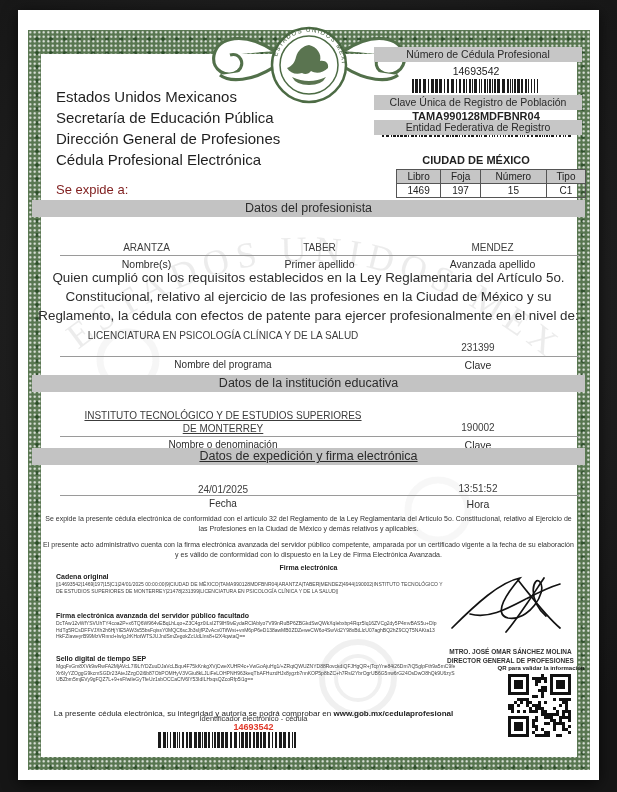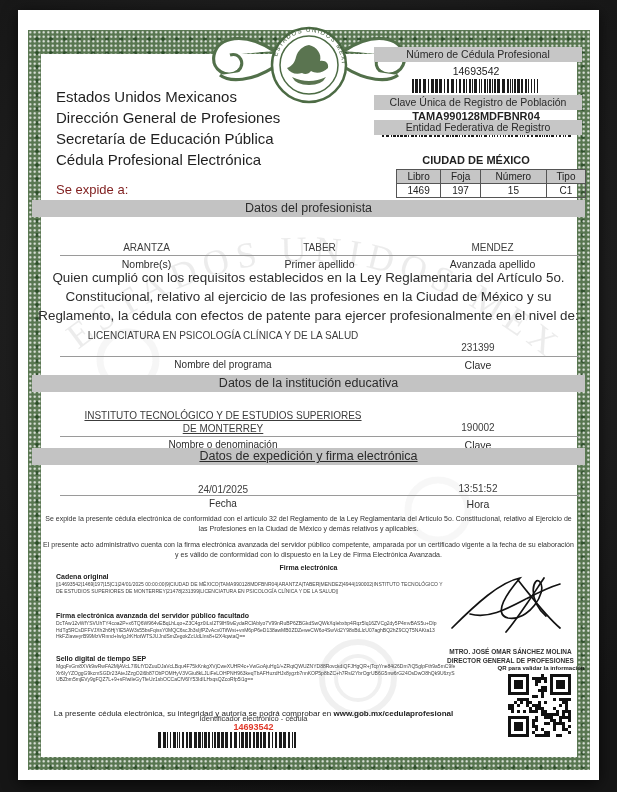--- a/index.html
+++ b/index.html
@@ -130,22 +130,22 @@
         <textPath href="#sealArc" startOffset="8%">ESTADOS UNIDOS MEXICANOS</textPath>
       </text>
       <g fill="#5a7450">
         <path d="M105,24 c8,2 13,9 11,16 c6,-1 9,3 8,7 c-5,5 -12,6 -17,3 c-2,3 -6,4 -9,2 c-6,2 -12,0 -15,-5 c5,-2 8,-6 9,-11 c2,-7 7,-11 13,-12 z"></path>
         <path d="M88,56 q17,8 34,0 q-4,8 -17,8 q-13,0 -17,-8 z"></path>
       </g>
     </svg>
 
     <div class="header-block">
       <div>Estados Unidos Mexicanos</div>
+      <div>Secretaría de Educación Pública</div>
       <div>Dirección General de Profesiones</div>
-      <div>Secretaría de Educación Pública</div>
       <div>Cédula Profesional Electrónica</div>
     </div>
 
     <div class="right-col">
       <div class="gband" style="top:1px;">Número de Cédula Profesional</div>
       <div class="rc-val" style="top:19px;">14693542</div>
       <div class="barcode" style="left:42px; top:33px; width:130px;">
           <i style="width:2px;margin-right:1px"></i>
           <i style="width:3px;margin-right:1px"></i>
           <i style="width:2px;margin-right:2px"></i>

